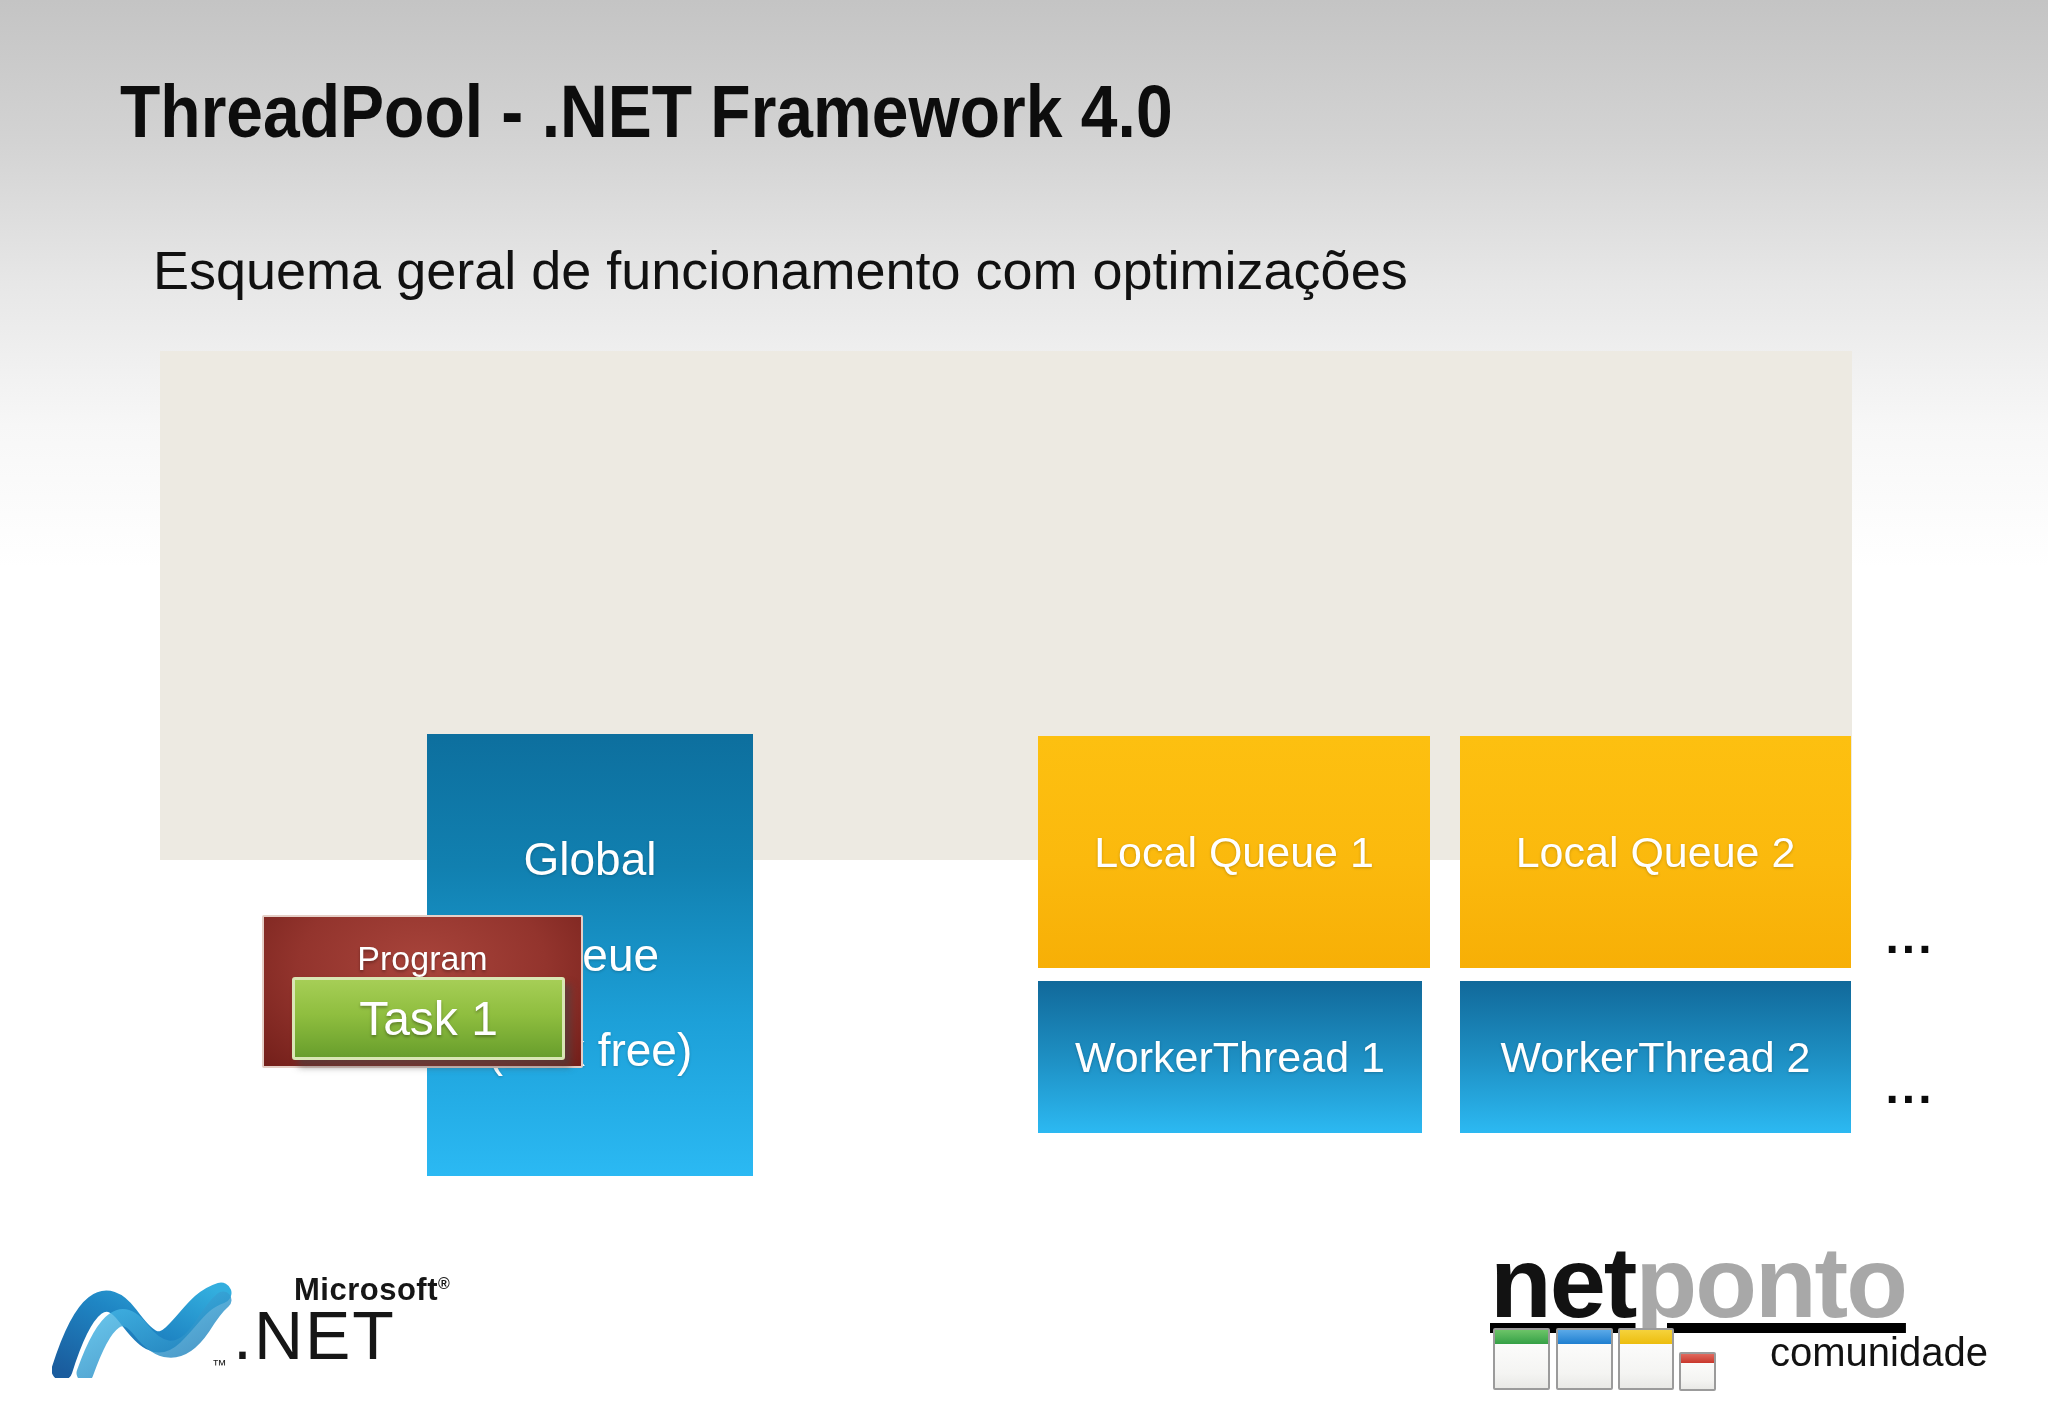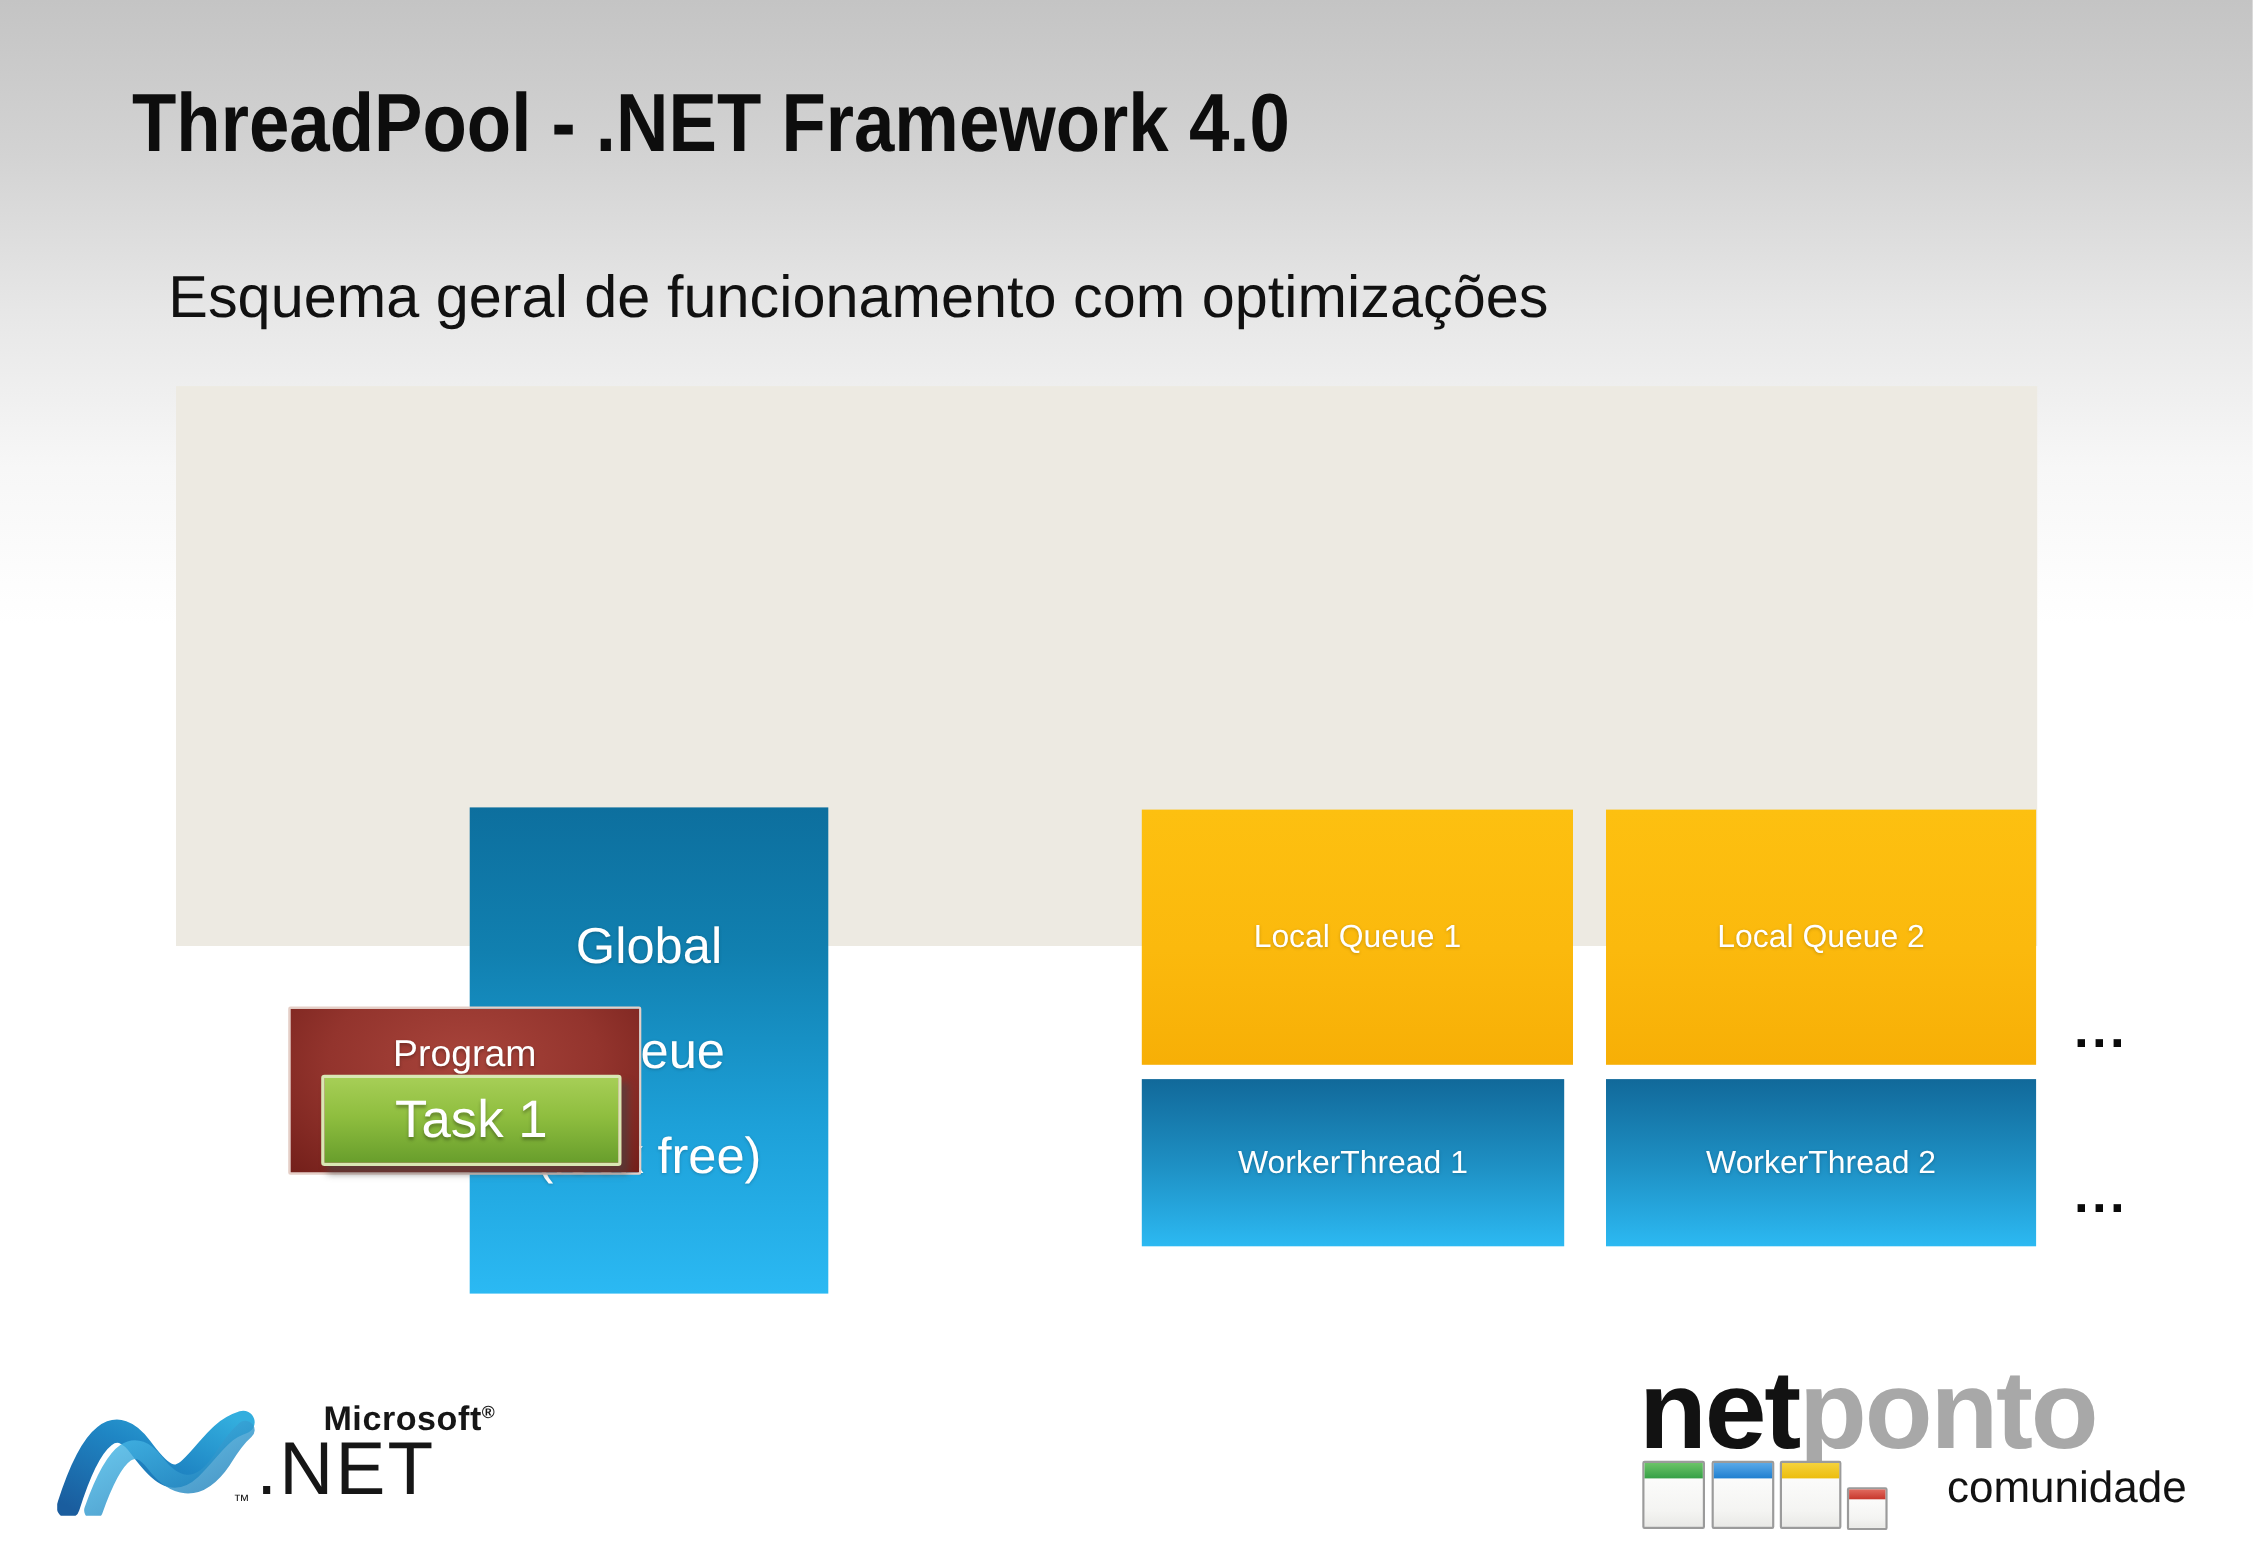--- a/index.html
+++ b/index.html
@@ -24,21 +24,21 @@
     font-size:54px;font-weight:400;color:#111;
     line-height:1.1;white-space:nowrap;
   }
 
   
   .panel{left:160px;top:351px;width:1692px;height:509px;background:#EDEAE2;}
 
   .box{
     display:flex;align-items:center;justify-content:center;
     color:#ffffff;text-align:center;
-    font-size:29px;line-height:1.4;
+    font-size:43px;line-height:1.4;
     text-shadow:0 1px 3px rgba(0,0,0,0.22);
   }
   .blue-tall{background:linear-gradient(180deg,#0D6F9E 0%,#1180B0 30%,#1DA0D8 65%,#2BB9F3 100%);}
   .blue-flat{background:linear-gradient(180deg,#11699A 0%,#1E90C4 52%,#2CB9F2 100%);}
   .yellow{background:linear-gradient(180deg,#FDC010 0%,#FBB90D 55%,#F7AF06 100%);}
 
   .global-queue{left:267px;top:383px;width:326px;height:442px;flex-direction:column;font-size:46px;gap:31px;}
   .global-queue span{display:block;}
   .local-q1{left:878px;top:385px;width:392px;height:232px;}
   .local-q2{left:1300px;top:385px;width:391px;height:232px;}
@@ -73,21 +73,21 @@
   }
 
   
   .net-wave{left:52px;top:1278px;}
   .tm-mark{left:212px;top:1356px;font-size:15px;color:#222;}
   .ms-word{left:254px;top:1272px;font-size:31px;font-weight:600;color:#161616;letter-spacing:0.5px;margin-left:40px;}
   .ms-word sup{font-size:16px;}
   .net-word{left:233px;top:1301px;font-size:68px;font-weight:500;color:#161616;letter-spacing:2px;line-height:1;}
 
   
-  .np-name{left:1490px;top:1232px;font-size:101px;font-weight:bold;line-height:1;letter-spacing:-2px;white-space:nowrap;}
+  .np-name{left:1490px;top:1232px;font-size:101px;font-weight:bold;line-height:1;letter-spacing:-2px;white-space:nowrap;text-decoration:underline;}
   .np-net{color:#121212;}
   .np-ponto{color:#A8A8A8;}
   .np-tagline{left:1770px;top:1330px;font-size:40px;color:#121212;}
 
   .win{box-sizing:border-box;background:linear-gradient(180deg,#ffffff 0%,#f4f4f2 75%,#e9e9e6 100%);border:2px solid #9B9B9B;border-radius:2px;}
   .win .bar{width:100%;}
   .win-large .bar{height:14px;}
   .win-small .bar{height:9px;}
   .bar-green{background:linear-gradient(180deg,#6cc468 0%,#35a046 100%);}
   .bar-blue{background:linear-gradient(180deg,#5aa9e8 0%,#1f7fd0 100%);}

